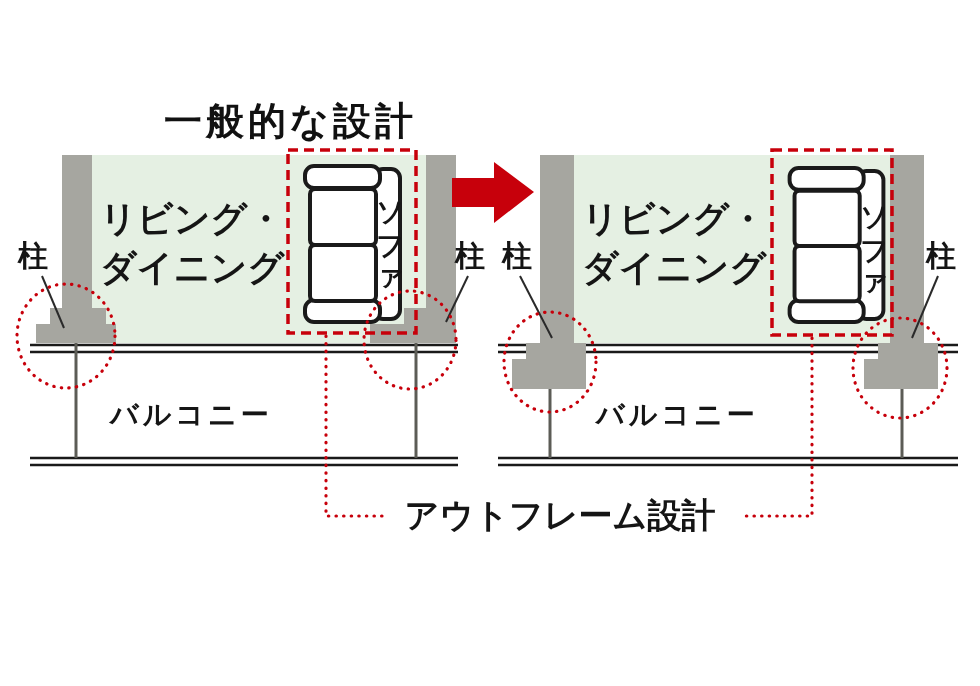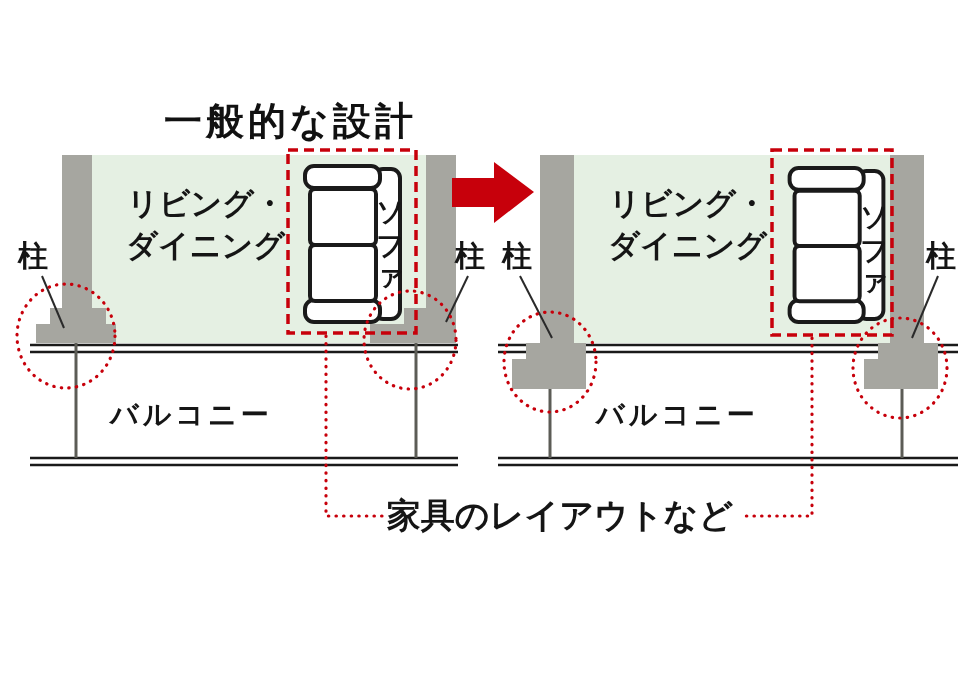--- a/index.html
+++ b/index.html
@@ -24,21 +24,21 @@
   .posts line{stroke:#5c5c56;stroke-width:3;}
   .leader line{stroke:#2a2a2a;stroke-width:2;}
   .sofa-part{fill:#ffffff;stroke:#1a1a1a;stroke-width:4;stroke-linejoin:round;}
   .red-dash{fill:none;stroke:var(--accent-red);stroke-width:3.5;stroke-dasharray:10 6;}
   .red-dot{fill:none;stroke:var(--accent-red);stroke-width:3.2;stroke-dasharray:0.4 7.2;stroke-linecap:round;}
   .arrow{fill:var(--accent-red);}
   
   .t{position:absolute;color:#151515;font-weight:bold;white-space:nowrap;line-height:1.35;}
   .title-left{left:116px;top:96px;font-size:38px;letter-spacing:4px;color:#111;margin-left:48px;}
   .title-right{left:552px;top:96px;font-size:38px;color:var(--accent-red);}
-  .room-label{width:185px;text-align:right;font-size:31px;}
+  .room-label{width:185px;text-align:left;font-size:36px;margin-top:12px;}
   .room-label-left{left:100px;top:183px;}
   .room-label-right{left:582px;top:183px;}
   .pillar-label{font-size:30px;}
   .pl-l1{left:18px;top:236px;}
   .pl-l2{left:455px;top:236px;}
   .pl-r1{left:502px;top:236px;}
   .pl-r2{left:926px;top:236px;}
   .sofa-label{font-size:28px;writing-mode:vertical-rl;text-orientation:upright;letter-spacing:4px;}
   .sofa-label-left{left:371px;top:182px;}
   .sofa-label-right{left:855px;top:187px;}
@@ -163,16 +163,16 @@
 
   <div class="t pillar-label pl-l1">柱</div>
   <div class="t pillar-label pl-l2">柱</div>
   <div class="t pillar-label pl-r1">柱</div>
   <div class="t pillar-label pl-r2">柱</div>
 
   <div class="t balcony-label balcony-left">バルコニー</div>
   <div class="t balcony-label balcony-right">バルコニー</div>
 
   <div class="t caption">
-    <div>家具のレイアウトなど</div>
+    <div>アウトフレーム設計</div>
   </div>
 
 </div>
 
 </body></html>

